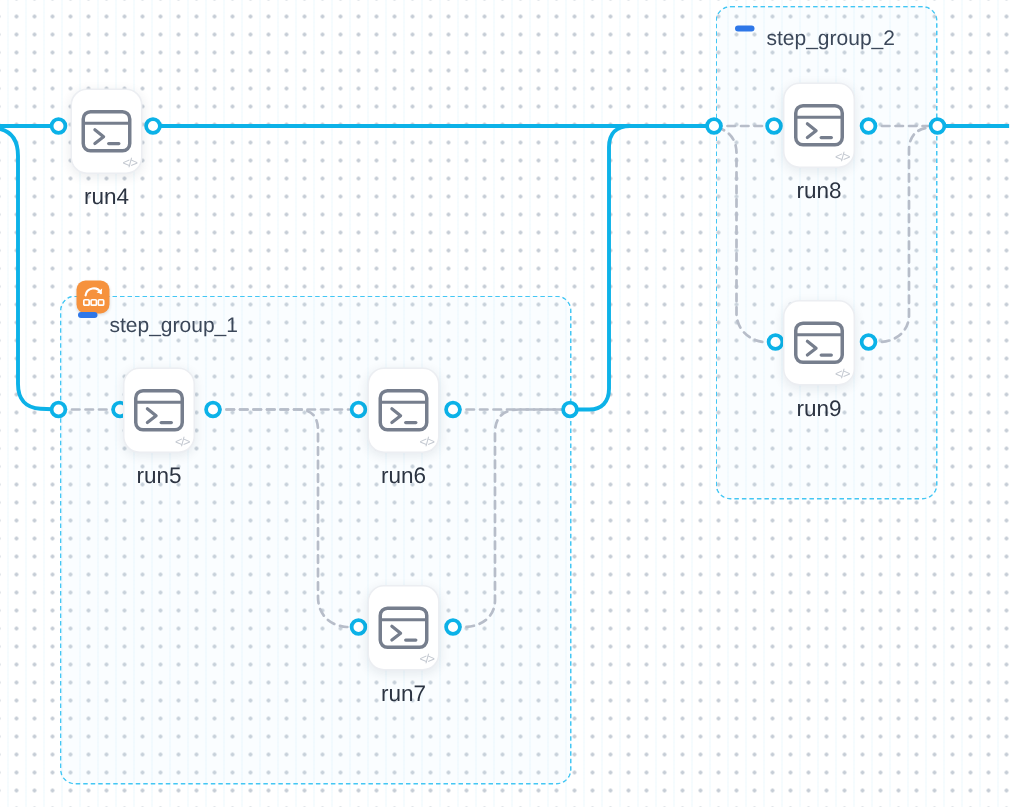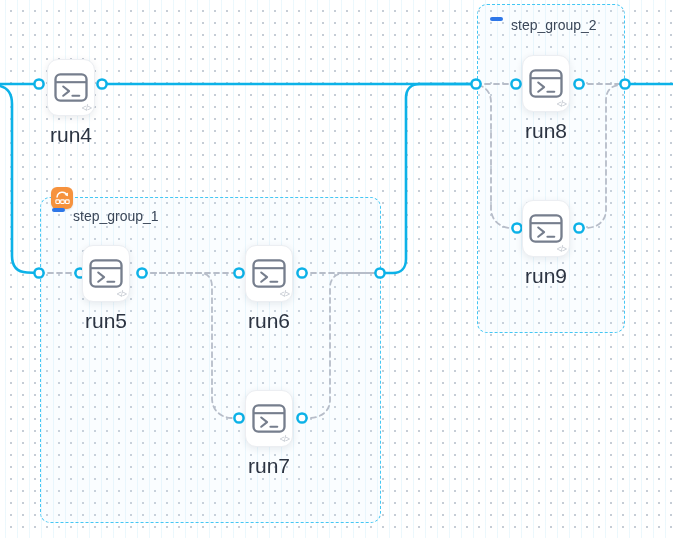--- a/index.html
+++ b/index.html
@@ -32,21 +32,21 @@
   .card{
     position:relative;width:48px;height:57px;background:#fff;
     border:1px solid #eceef2;border-radius:11px;
     box-shadow:0 2px 7px rgba(25,39,62,0.09);
     display:flex;align-items:center;justify-content:center;box-sizing:border-box;
   }
   .code-badge{
     position:absolute;right:3px;bottom:2px;font-size:8.5px;letter-spacing:-1px;
     color:#c3c8d0;font-family:"Liberation Sans",sans-serif;
   }
-  .node-label{margin-top:7px;font-size:21px;color:#2c3442;white-space:nowrap;}
+  .node-label{margin-top:7px;font-size:15px;color:#2c3442;white-space:nowrap;}
 </style>
 </head>
 <body>
 
 <div class="stage">
 
   <div class="group" style="left:40px;top:197px;width:341px;height:326px;">
     <div class="group-badge">
       <svg width="17" height="17" viewBox="0 0 20 20" fill="none">
         <path d="M3.6 8.2 A6.3 6.3 0 0 1 15.6 6.4" stroke="#fff" stroke-width="1.7" stroke-linecap="round"></path>

